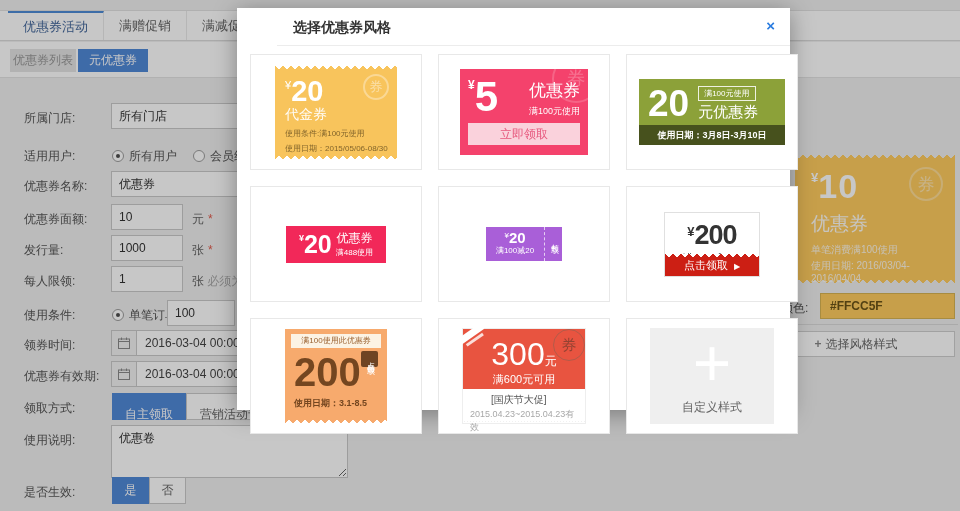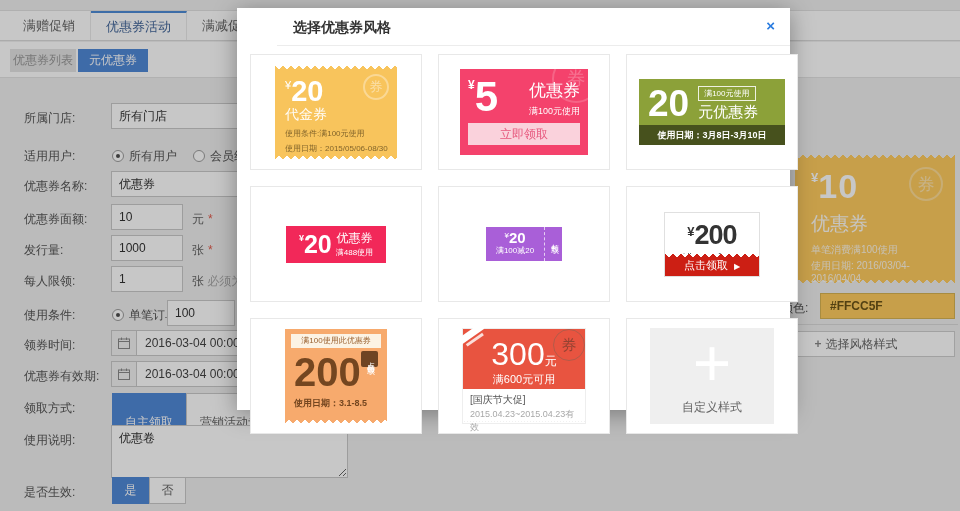--- a/index.html
+++ b/index.html
@@ -32,21 +32,21 @@
   .radio { display:inline-block; width:12px; height:12px; border:1px solid #9d9d9d; border-radius:50%;
     background:#fff; vertical-align:-2px; margin-right:5px; position:relative; cursor:pointer; }
   .radio.checked::after { content:""; position:absolute; left:3px; top:3px; width:4px; height:4px;
     border-radius:50%; background:#4e4e4e; }
   .rlabel { margin-right:16px; color:#555; }
   .datebox { position:absolute; left:111px; top:0; display:flex; }
   .dicon { width:26px; height:26px; background:#f2f2f2; border:1px solid #c9c9c9;
     display:flex; align-items:center; justify-content:center; }
   .dval { width:152px; height:26px; border:1px solid #c9c9c9; border-left:none; background:#fff;
     line-height:24px; padding:0 8px; font-size:12px; color:#444; }
-  .btn { height:27px; line-height:25px; font-size:12px; padding:16px 13px; display:inline-block;
+  .btn { height:27px; line-height:25px; font-size:12px; padding:8px 13px; display:inline-block;
     text-align:center; cursor:pointer; }
   .btn.primary { background:#5089d8; color:#fff; line-height:27px; }
   .btn.ghost { background:#fff; border:1px solid #c9c9c9; color:#666; }
   .btn.sm { width:37px; padding:0; }
   textarea.desc { position:absolute; left:111px; top:0; width:237px; height:53px;
     border:1px solid #c9c9c9; font:12px "Liberation Sans","DejaVu Sans",sans-serif;
     color:#333; padding:4px 7px; background:#fff; }
 
   
   .pcoupon { position:absolute; left:795px; top:155px; width:160px; height:128px; background:#FFCC5F; color:#fff; }
@@ -159,39 +159,39 @@
   .cp8-ribbon { position:absolute; left:-8px; top:2px; width:30px; height:7px; background:#fff;
     transform:rotate(-35deg); }
   .cp8-ribbon::after { content:""; position:absolute; left:6px; top:9px; width:20px; height:3px; background:rgba(255,255,255,.8); }
   .cp8-stamp { position:absolute; right:0px; top:0px; width:32px; height:32px;
     border:1px solid rgba(135,95,80,.55); color:rgba(120,60,45,.75); font-size:15px; background:transparent; }
   .cp8-amt { padding-top:9px; }
   .cp8 .num { font-size:32px; line-height:1; }
   .cp8 .yuan { font-size:12px; }
   .cp8-cond { font-size:11px; margin-top:2px; }
   .cp8-bot { padding:4px 7px 0; text-align:left; }
-  .cp8-t1 { font-size:10px; color:#555; }
+  .cp8-t1 { font-size:10px; color:#555;margin-left:21px; }
   .cp8-t2 { font-size:9px; color:#a8a8a8; margin-top:1px; }
   .cp8-wave { position:absolute; left:0; right:0; bottom:0; height:3px;
     background-image:radial-gradient(circle at 3px 0px, #fff 2px, #ddd 2.3px, rgba(0,0,0,0) 2.5px);
     background-size:6px 3px; background-repeat:repeat-x; }
 
   
   .cp9 { width:124px; height:96px; background:#efefef; position:relative; text-align:center; }
   .cp9-plus { position:absolute; left:0; right:0; top:-4px; font-size:66px; color:#fff; line-height:78px; }
   .cp9-label { position:absolute; bottom:8px; width:100%; font-size:12px; color:#666; }
 </style>
 </head>
 <body>
 
 <div>
 
   <div class="band-tabs">
+    <div class="tab active">优惠券活动</div>
     <div class="tab">满赠促销</div>
-    <div class="tab active">优惠券活动</div>
     <div class="tab">满减促销</div>
   </div>
 
   <div class="band-sub">
     <div class="subtab list">优惠券列表</div>
     <div class="subtab add">元优惠券</div>
   </div>
 
   <div class="frow" style="top:103px">
     <span class="flabel">所属门店:</span>

